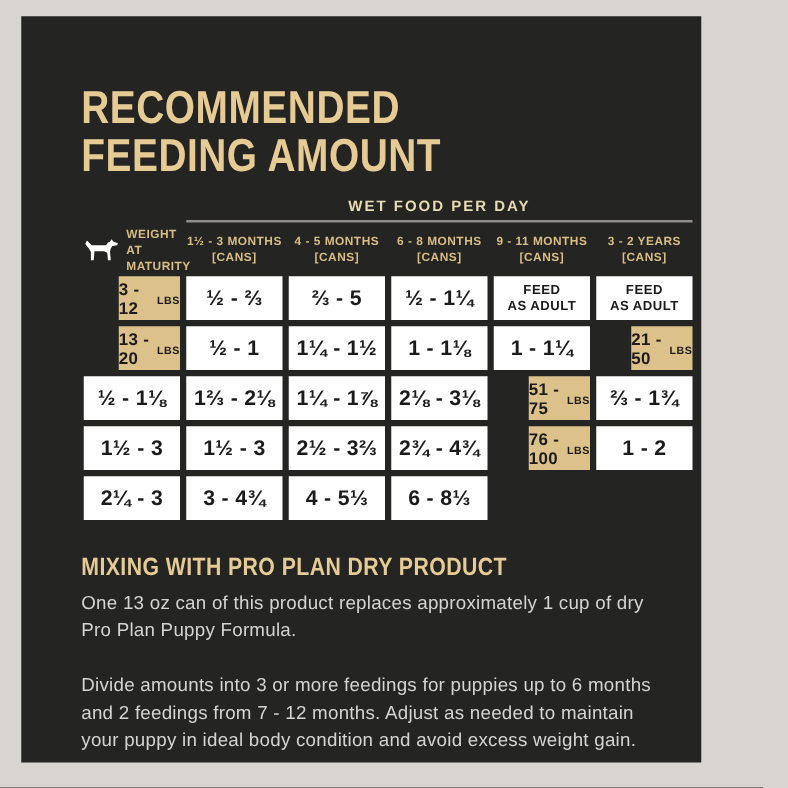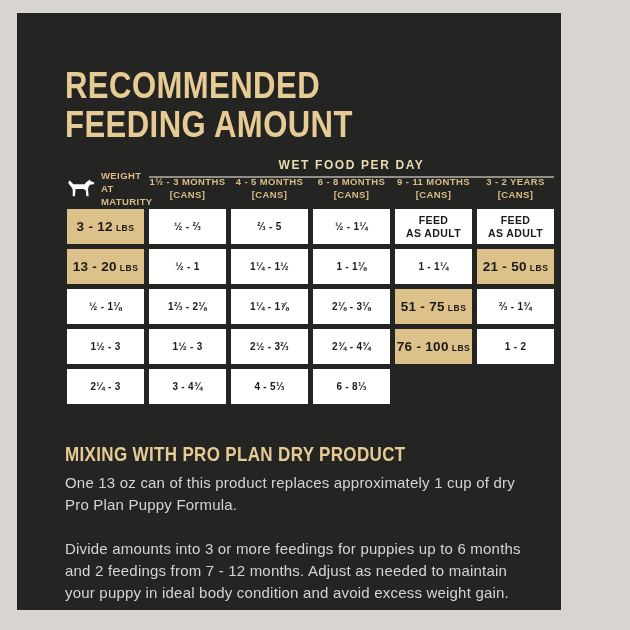--- a/index.html
+++ b/index.html
@@ -48,21 +48,21 @@
     font-weight:bold;
     letter-spacing:1.6px;
   }
   .banner-rule{
     position:absolute;
     left:132px; top:163px; width:405px; height:2px;
     background:var(--rule);
   }
   .feed-table{
     position:absolute;
-    left:50px; top:159px;
+    left:50px; top:171px;
     display:grid;
     grid-template-columns:repeat(6,77px);
     grid-template-rows:32px repeat(5,35px);
     gap:5px;
   }
   .hcell{
     display:flex;
     flex-direction:column;
     align-items:center;
     justify-content:center;
@@ -79,39 +79,39 @@
     justify-content:flex-start;
     text-align:left;
   }
   .corner-label{white-space:pre-line;}
   .dog{width:28px;height:20px;flex:none;}
   .wcell{
     background:var(--tan-cell);
     color:var(--text-dark);
     display:flex;
     align-items:center;
-    justify-content:center;
     font-weight:bold;
     font-size:13.5px;
     letter-spacing:0.3px;
+    margin-left:28px;
   }
   .wcell .unit{
     font-size:8.5px;
     margin-left:3px;
     letter-spacing:0.5px;
     padding-top:3px;
   }
   .vcell{
     background:var(--cell-white);
     color:var(--text-dark);
     display:flex;
     align-items:center;
     justify-content:center;
     font-weight:bold;
-    font-size:10px;
+    font-size:17px;
     letter-spacing:0.3px;
     text-align:center;
   }
   .vcell.small{
     font-size:10.5px;
     line-height:12.5px;
     white-space:pre-line;
     letter-spacing:0.4px;
   }
   .footer{

